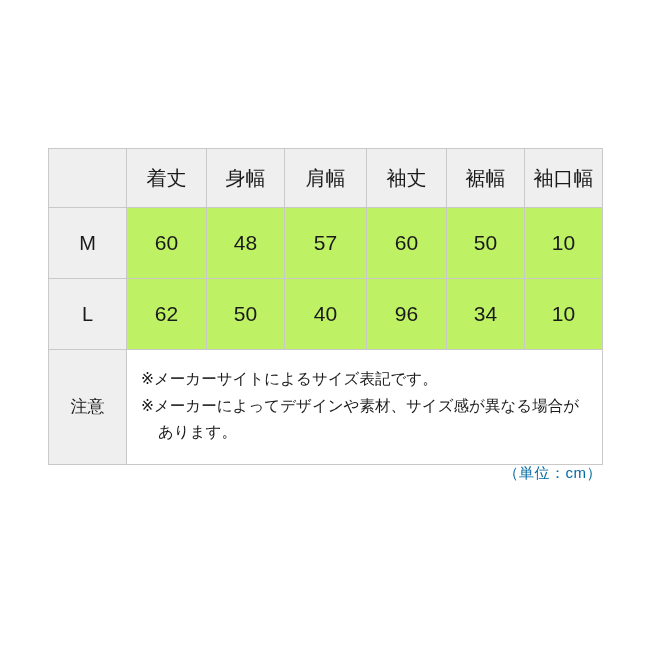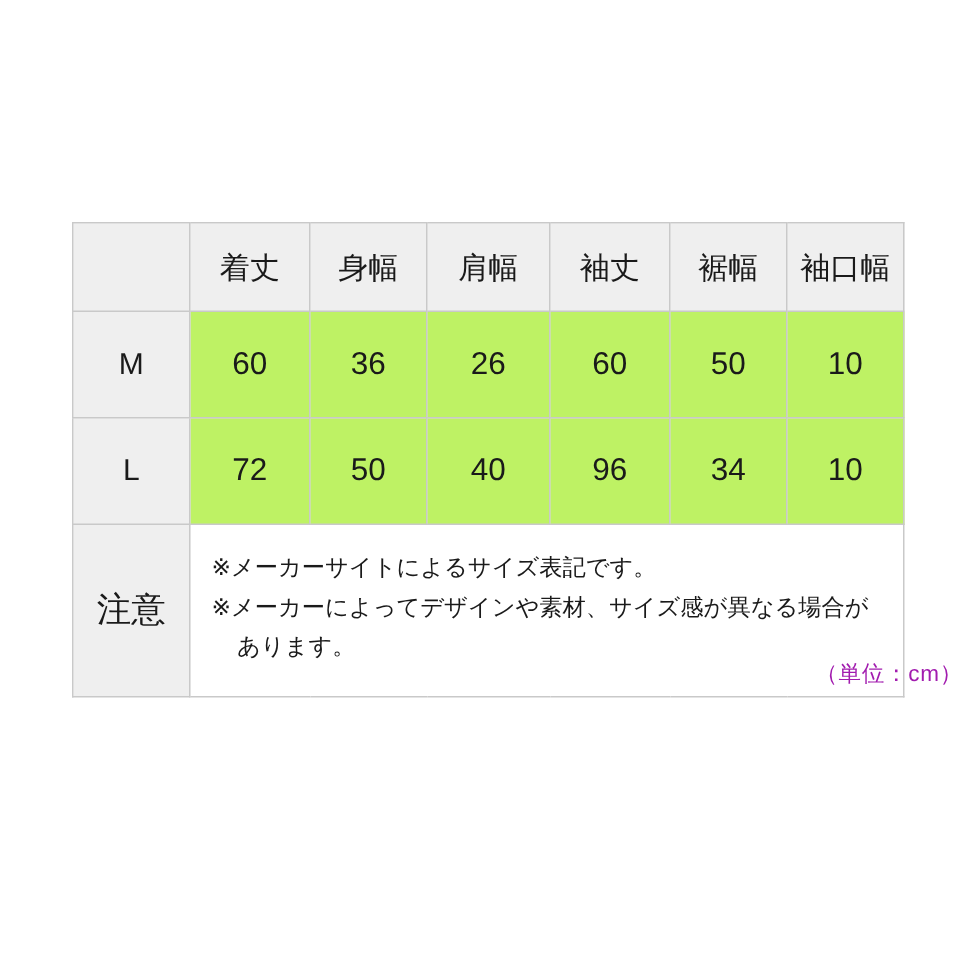--- a/index.html
+++ b/index.html
@@ -61,48 +61,47 @@
   }
   .data-row td {
     height: 70px;
   }
   .data-row td.value {
     background: #bef264;
     font-size: 21px;
   }
   .note-row td.note-label {
     background: #efefef !important;
-    font-size: 23px;
+    font-size: 17px;
     vertical-align: middle;
   }
   .note-row td.note-body {
     background: #ffffff;
     text-align: left;
     padding: 16px 14px 18px 14px;
     font-size: 15.5px;
     line-height: 1.72;
     margin-left: 44px;
   }
   .note-line {
     display: block;
     white-space: nowrap;
   }
   .note-line.indent {
     padding-left: 17px;
   }
   .unit-label {
     position: absolute;
     left: 48px;
-    top: 440px;
+    top: 464px;
     width: 554px;
     text-align: right;
     font-size: 15px;
-    color: #a21caf;
+    color: #0369a1;
     letter-spacing: 0.5px;
-    margin-left: 40px;
   }
 </style>
 </head>
 <body>
 
 <div class="page">
 
   <div class="size-table-wrap">
     <table class="size-table">
       <colgroup>
@@ -121,30 +120,30 @@
           <td class="col-head">身幅</td>
           <td class="col-head">肩幅</td>
           <td class="col-head">袖丈</td>
           <td class="col-head">裾幅</td>
           <td class="col-head">袖口幅</td>
         </tr>
 
         <tr class="data-row">
           <td class="row-label">M</td>
           <td class="value">60</td>
-          <td class="value">36</td>
-          <td class="value">26</td>
+          <td class="value">48</td>
+          <td class="value">57</td>
           <td class="value">60</td>
           <td class="value">50</td>
           <td class="value">10</td>
         </tr>
 
         <tr class="data-row">
           <td class="row-label">L</td>
-          <td class="value">72</td>
+          <td class="value">62</td>
           <td class="value">50</td>
           <td class="value">40</td>
           <td class="value">96</td>
           <td class="value">34</td>
           <td class="value">10</td>
         </tr>
 
         <tr class="note-row">
           <td class="note-label">注意</td>
           <td class="note-body" colspan="6">

